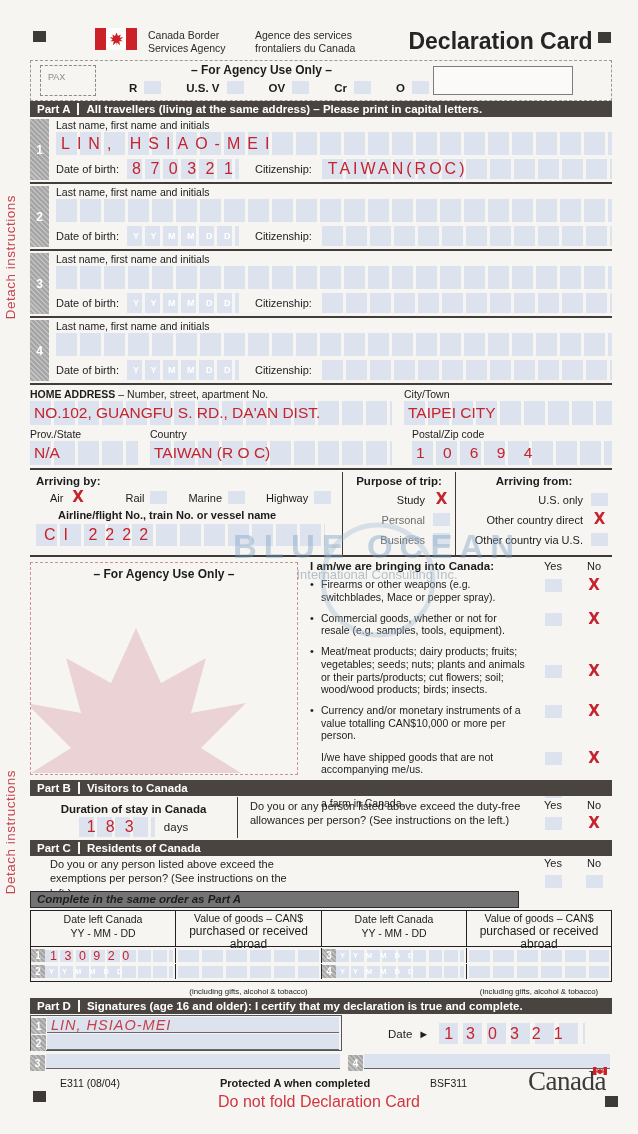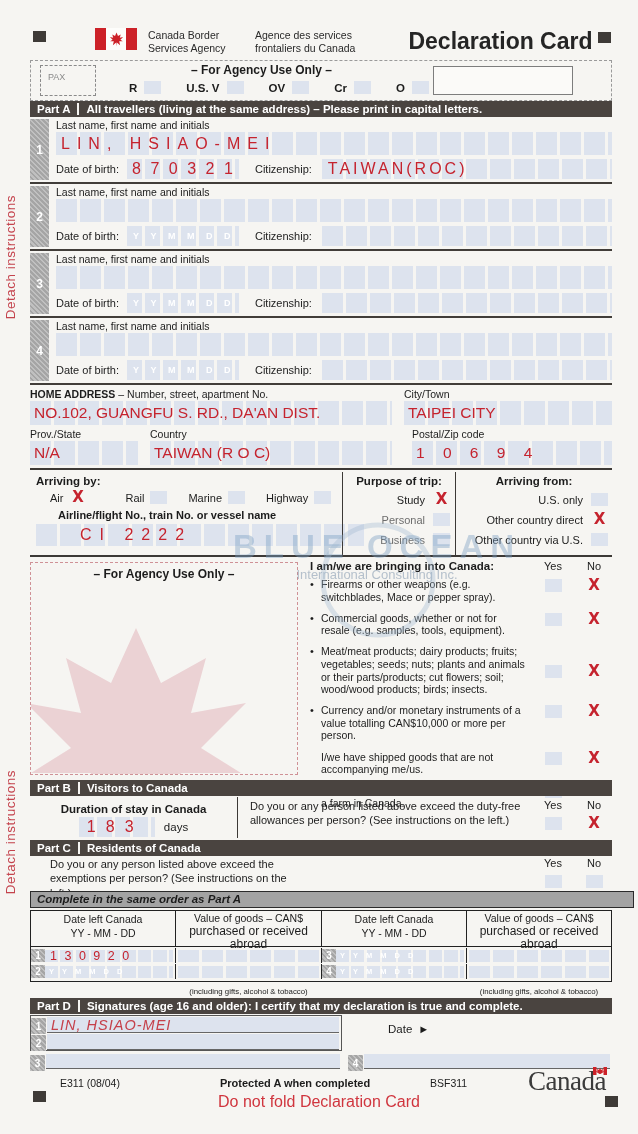--- a/index.html
+++ b/index.html
@@ -79,21 +79,21 @@
   
   .arrival { position:absolute; left:30px; top:472px; width:582px; height:85px; border-bottom:2px solid #3c3936; display:flex; }
   .arr-col1 { width:312px; padding:3px 4px 0 6px; }
   .arr-col2 { width:114px; border-left:1.5px solid #3c3936; border-right:1.5px solid #3c3936; padding:3px 5px 0; }
   .arr-col3 { flex:1; padding:3px 4px 0 4px; }
   .bold-lab { font-size:11.5px; font-weight:bold; }
   .modes { display:flex; align-items:center; margin-top:4px; }
   .mode { display:flex; align-items:center; margin-right:21px; }
   .mode i { font-style:normal; font-size:11px; margin-right:6px; }
   .flight-lab { font-size:11px; font-weight:bold; margin:5px 0 0 22px; }
-  .flight-strip { width:328px; height:22px; line-height:22px; margin-top:3px;padding-left:36px; }
+  .flight-strip { width:289px; height:22px; line-height:22px; margin-top:3px; }
   .flight-strip span { letter-spacing:8px; padding-left:8px; }
   .vrow { display:flex; align-items:center; justify-content:flex-end; margin-top:5px; height:15px; }
   .vrow i { font-style:normal; font-size:11px; margin-right:8px; }
   .gray-lab i { color:#6d6d6d; }
 
   
   .mk { display:inline-block; min-width:17px; height:13px; text-align:center; }
   .mk:empty { background:#dde3ee; }
   .mk { color:#c5232e; font-weight:bold; font-size:15px; line-height:13px; font-family:"DejaVu Sans",sans-serif; }
 
@@ -123,22 +123,22 @@
   .days { font-size:11.5px; margin-left:9px; }
   .pb-right { flex:1; display:flex; padding:2px 0 0 12px; }
   .q-text { flex:1; font-size:11px; line-height:1.3; padding-right:4px; }
   .q-yn { width:46px; text-align:center; font-size:11px; }
   .q-yn2 { width:36px; text-align:center; font-size:11px; }
   .q-yn .mk, .q-yn2 .mk { margin-top:6px; }
   .pc-body { position:absolute; left:30px; top:857px; width:582px; height:32px; display:flex; }
   .pc-body .q-text { padding-left:20px; }
 
   
-  .complete-bar { position:absolute; left:30px; top:891px; width:604px; height:17px;
-    background:#a3a3a3; border:1.5px solid #2b2b2b; font-size:11.5px; font-weight:bold; font-style:italic;
+  .complete-bar { position:absolute; left:30px; top:891px; width:489px; height:17px;
+    background:#737373; border:1.5px solid #2b2b2b; font-size:11.5px; font-weight:bold; font-style:italic;
     line-height:14px; padding-left:6px; }
 
   
   .gtable { position:absolute; left:30px; top:910px; width:582px; border:1.5px solid #222; }
   .g-head { display:flex; border-bottom:1.5px solid #222; height:36px; }
   .g-head > div { border-right:1.5px solid #222; text-align:center; padding-top:2px; }
   .g-head > div:last-child { border-right:none; }
   .gc1 { width:145px; } .gc2 { width:146px; } .gc3 { width:145px; } .gc4 { flex:1; }
   .gh-l1 { font-size:10.5px; line-height:1.3; }
   .gh-s1 { font-size:10.5px; line-height:1.1; }
@@ -596,20 +596,21 @@
         <div class="sig-strip"><span class="script">LIN, HSIAO-MEI</span></div>
       </div>
     <div class="sig-row">
         <div class="numtab sig-num">2</div>
         <div class="sig-strip"><span class="script"></span></div>
       </div>
   </div>
   <div class="date-area">
     <span class="date-lab">Date</span>
     <span class="date-arrow">►</span>
+    <div class="date-strip"><span class="entry">130321</span></div>
   </div>
   <div class="sig3">
       <div class="numtab sig-num">3</div>
       <div class="sig-strip"><span class="script"></span></div>
     </div>
   <div class="sig4">
       <div class="numtab sig-num">4</div>
       <div class="sig-strip"><span class="script"></span></div>
     </div>
 </div>

